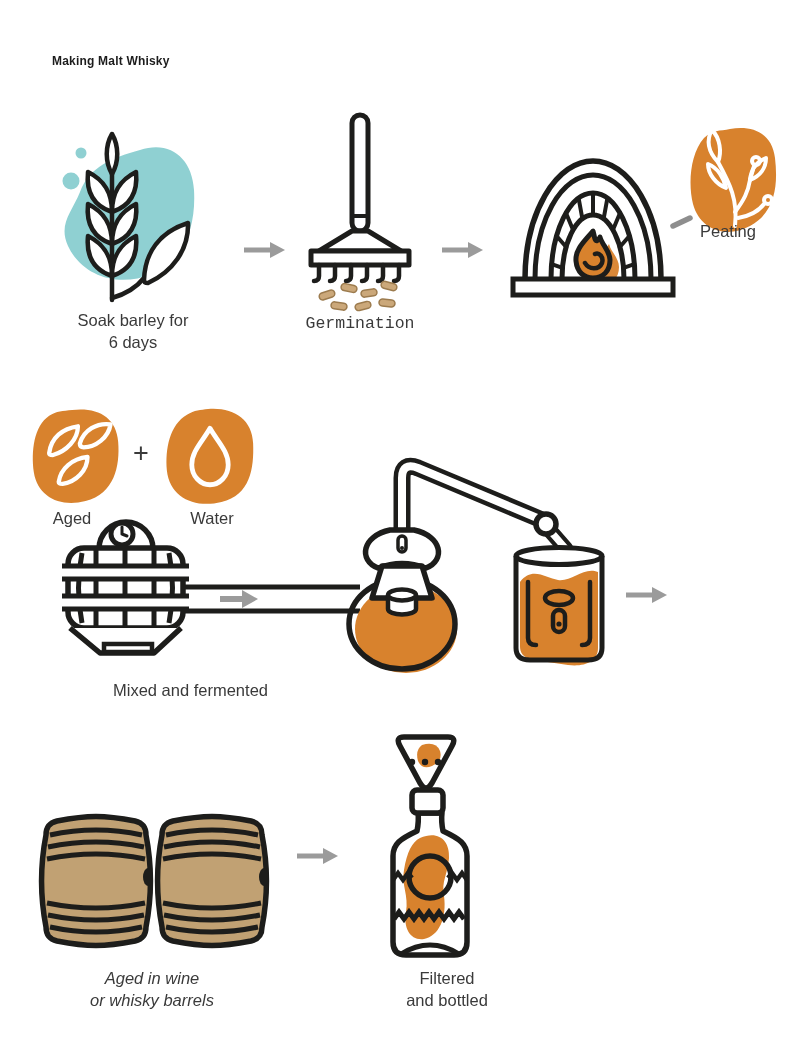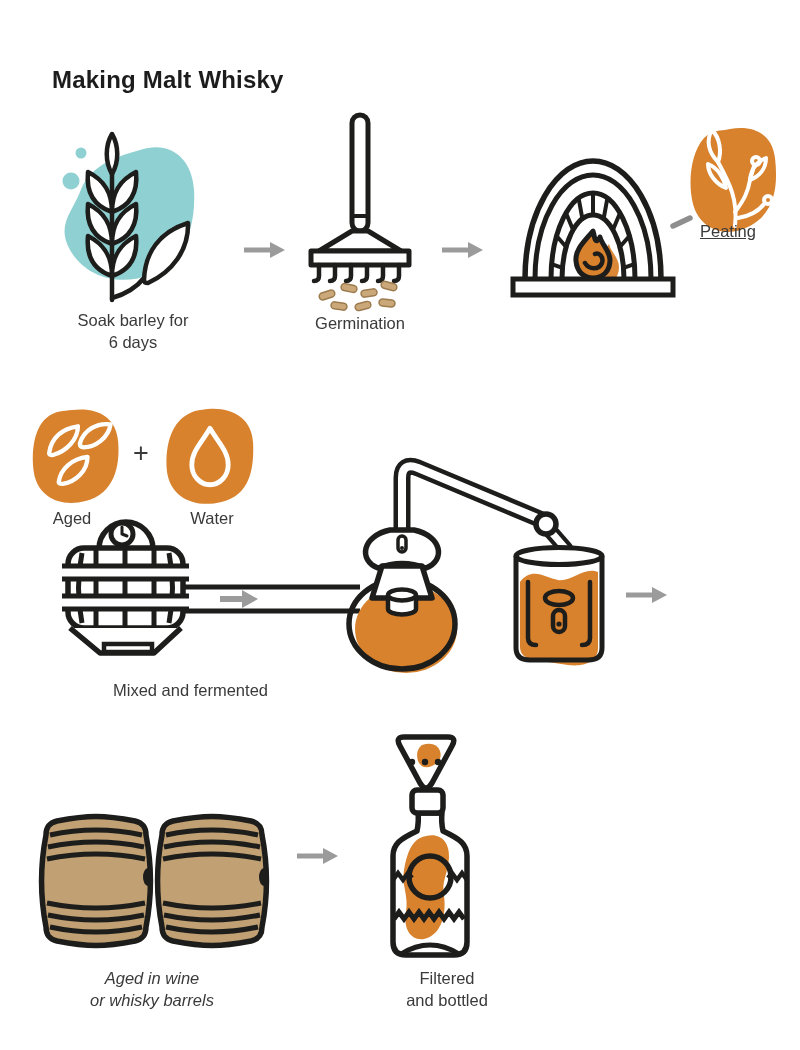--- a/index.html
+++ b/index.html
@@ -1,23 +1,23 @@
 <!DOCTYPE html>
 <html><head>
 <meta charset="utf-8">
 <style>
   html,body{margin:0;padding:0;background:#ffffff;}
   .canvas{
     position:relative;width:800px;height:1050px;background:#ffffff;overflow:hidden;
     font-family:"Liberation Sans","DejaVu Sans",sans-serif;
   }
   .abs{position:absolute;}
-  .title{font-size:24px;font-weight:bold;color:#1c1c1c;letter-spacing:.2px;margin-top:12px;}
+  .title{font-size:12px;font-weight:bold;color:#1c1c1c;letter-spacing:.2px;}
   .label{font-size:16.5px;color:#3a3a3a;text-align:center;white-space:pre-line;line-height:1.32;}
-  .label.left{text-align:left;text-decoration:underline;}
+  .label.left{text-align:left;}
   .plus{font-size:27px;color:#3a3a3a;text-align:center;}
   svg{display:block;overflow:visible;}
 </style>
 </head>
 <body>
 
 <div class="canvas">
 
   <div class="abs title" style="left:52px;top:54px;">Making Malt Whisky</div>
 
@@ -115,21 +115,21 @@
   </svg>
 
   <svg class="abs" style="left:670px;top:212px;" width="26" height="20" viewBox="0 0 26 20">
     <path d="M3,14 L20,6" stroke="#8E8E8E" stroke-width="5.5" stroke-linecap="round"></path>
   </svg>
 
   <div class="abs label left" style="left:700px;top:221px;width:90px;">Peating</div>
 
   <div class="abs label" style="left:33px;top:310px;width:200px;">Soak barley for
 6 days</div>
-  <div class="abs label" style="left:270px;top:313px;width:180px;">Germination</div>
+  <div class="abs label" style="left:270px;top:313px;width:180px;font-family:Liberation Mono, monospace;">Germination</div>
 
   <svg class="abs" style="left:30px;top:407px;" width="92" height="98" viewBox="0 0 96 102">
     <path d="M44,3 C70,0 90,10 92,36 C94,62 88,90 58,98 C32,105 8,94 4,68 C1,46 4,20 20,9 C28,4 34,4 44,3 Z" fill="#D8822D"></path>
     <g stroke="#fff" stroke-width="4.5" fill="none" stroke-linejoin="round">
       <path d="M20,48 C22,32 34,22 50,20 C50,34 38,46 24,50 Q20,50 20,48 Z"></path>
       <path d="M52,38 C56,24 70,16 84,18 C82,32 68,42 56,42 Q52,42 52,38 Z"></path>
       <path d="M30,78 C32,64 44,54 60,52 C60,66 48,78 34,80 Q30,80 30,78 Z"></path>
     </g>
   </svg>
 

